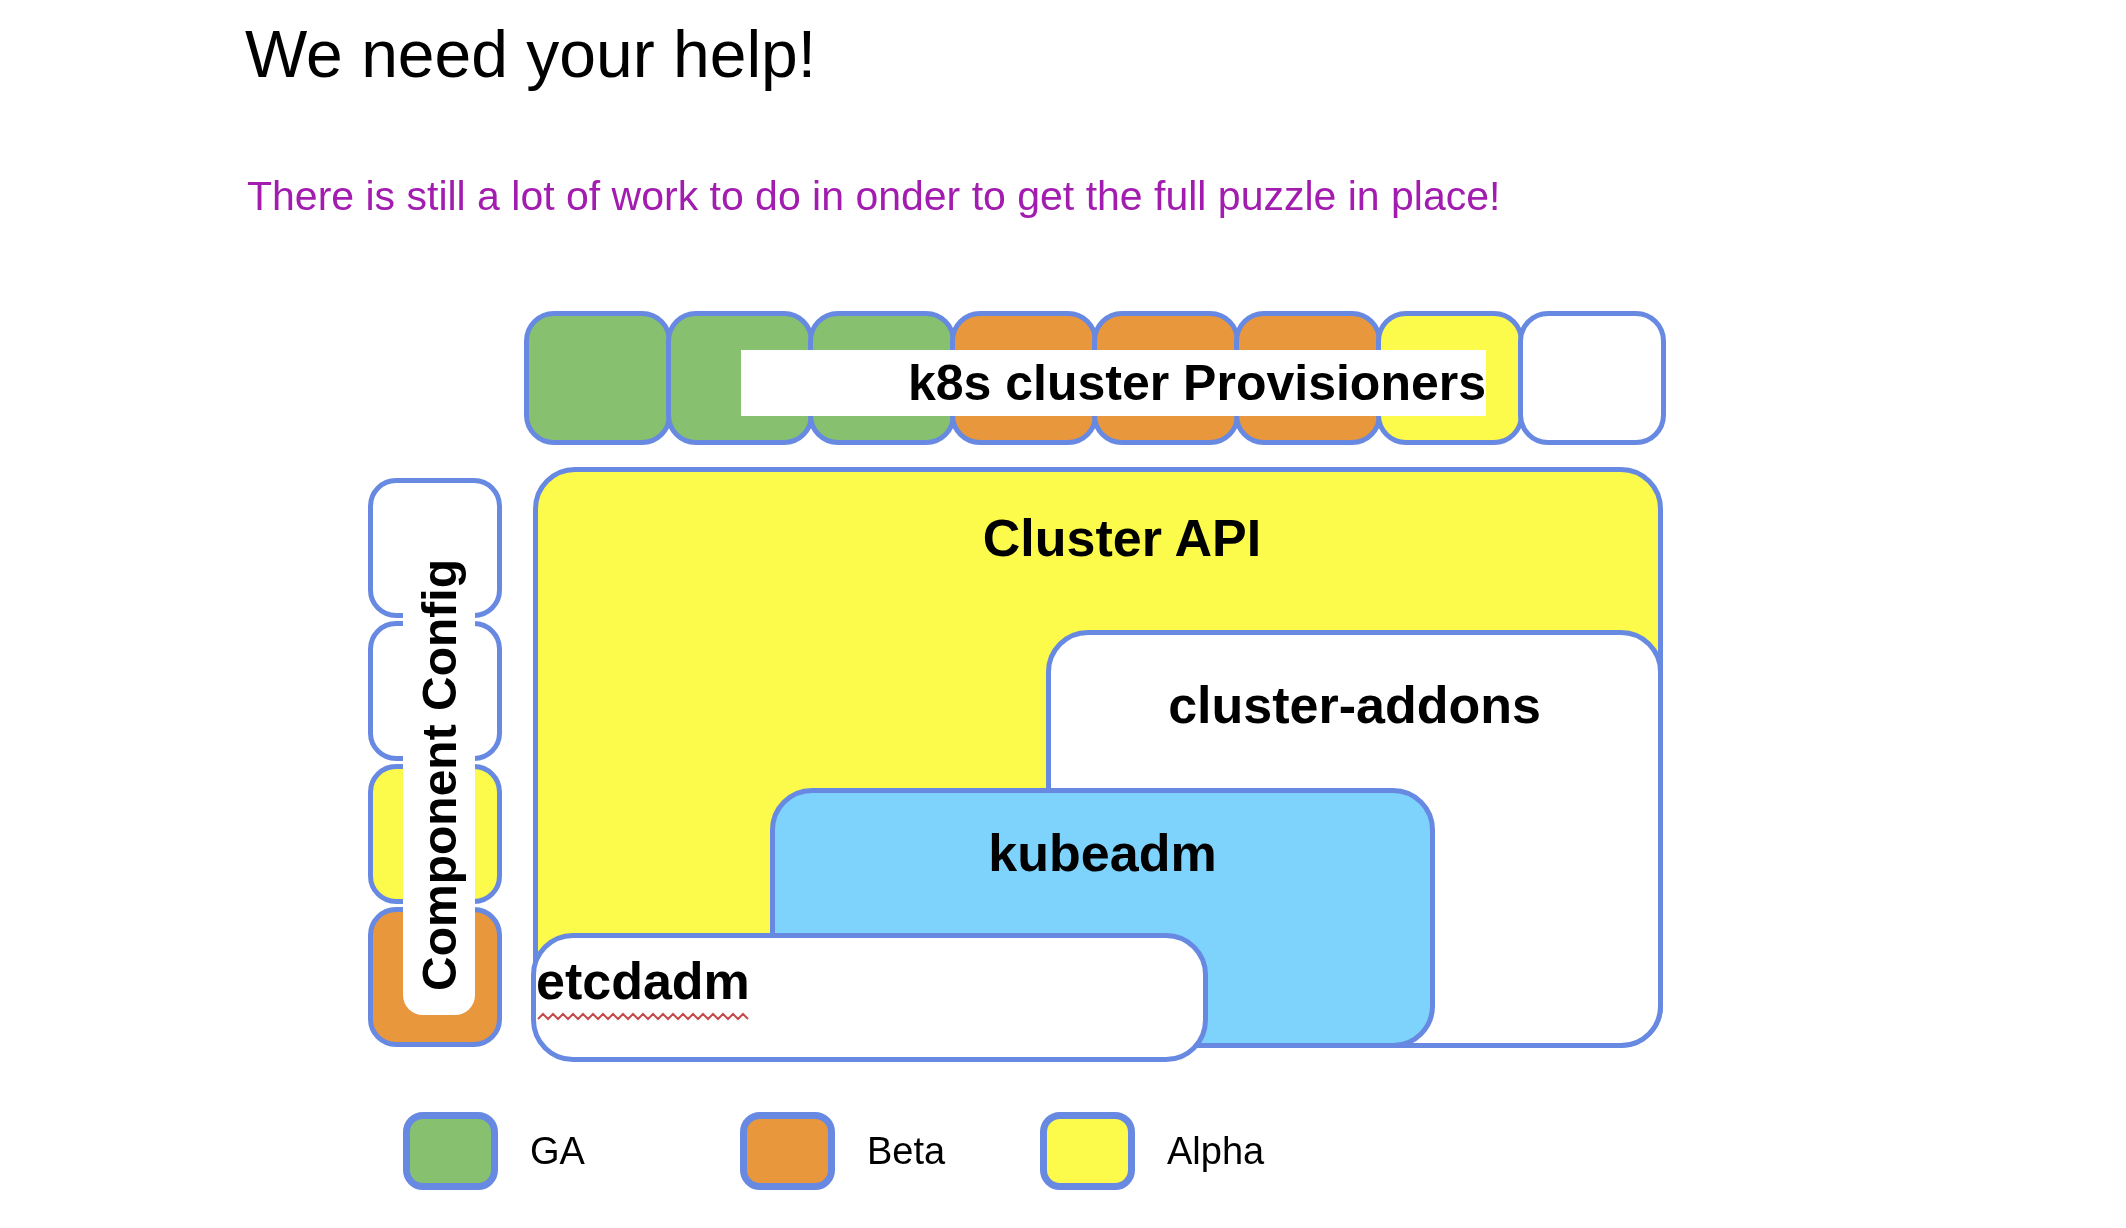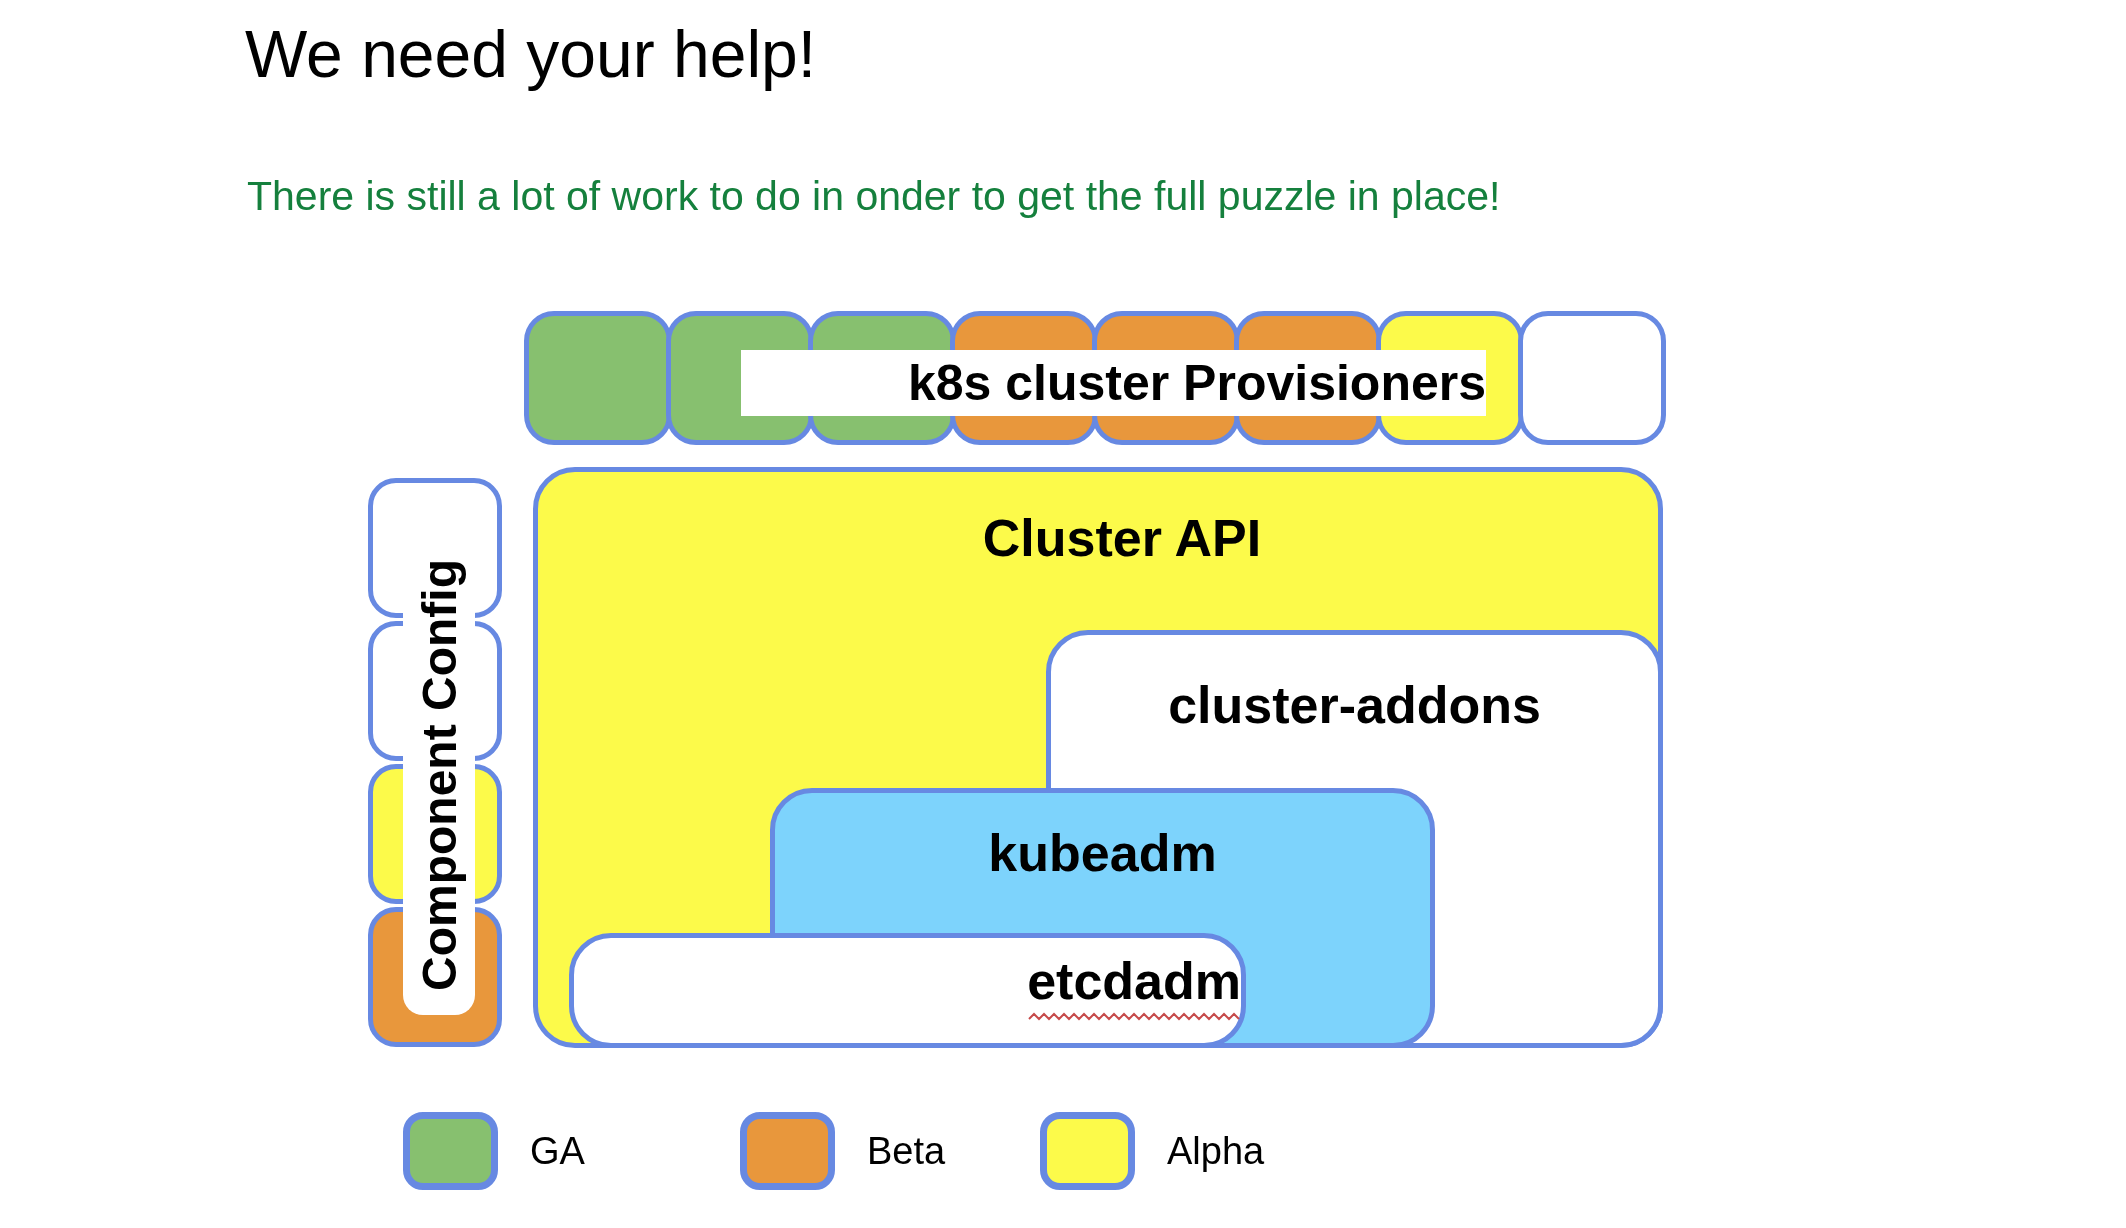--- a/index.html
+++ b/index.html
@@ -25,21 +25,21 @@
     white-space: nowrap;
   }
 
   .page-subtitle {
     position: absolute;
     left: 247px;
     top: 172px;
     font-size: 41px;
     font-weight: 400;
     line-height: 1.2;
-    color: #15803d;
+    color: #a21caf;
     white-space: nowrap;
   }
 
   
   .sq {
     position: absolute;
     border: 5px solid var(--border, #6789E2);
     background: #fff;
   }
 
@@ -121,22 +121,22 @@
     text-align: center;
     color: #000;
     white-space: nowrap;
   }
   .block-cluster-api   { left: 533px; top: 467px; width: 1130px; height: 581px; z-index: 1; }
   .block-cluster-api   .block-label { margin-top: 38px; margin-left: 48px; }
   .block-cluster-addons{ left: 1046px; top: 630px; width: 617px; height: 418px; z-index: 2; }
   .block-cluster-addons .block-label { margin-top: 42px; }
   .block-kubeadm       { left: 770px; top: 788px; width: 665px; height: 260px; z-index: 3; }
   .block-kubeadm       .block-label { margin-top: 32px; }
-  .block-etcdadm       { left: 531px; top: 933px; width: 677px; height: 115px; z-index: 4;
-                         display: flex; flex-direction: column; align-items: flex-end; padding-top: 15px; margin-left: 38px; }
+  .block-etcdadm       { left: 531px; top: 933px; width: 677px; height: 129px; z-index: 4;
+                         display: flex; flex-direction: column; align-items: flex-start; padding-top: 15px; }
   .squiggle { margin-top: 1px; }
 
   
   .legend {
     position: absolute;
     left: 0;
     top: 1112px;
     width: 2126px;
     height: 80px;
   }

